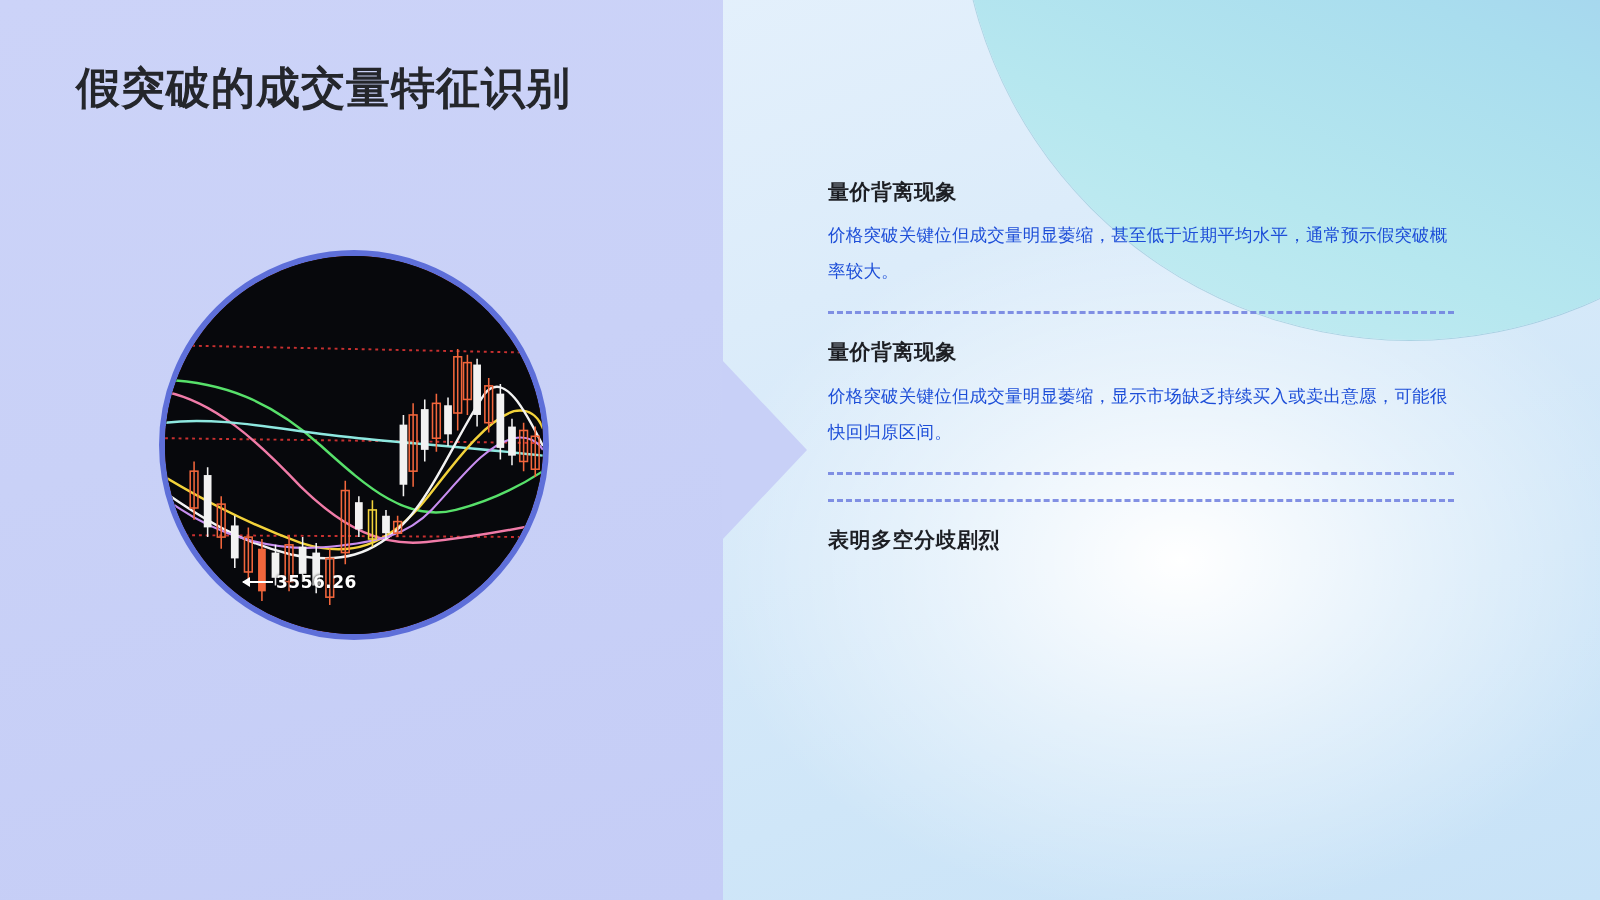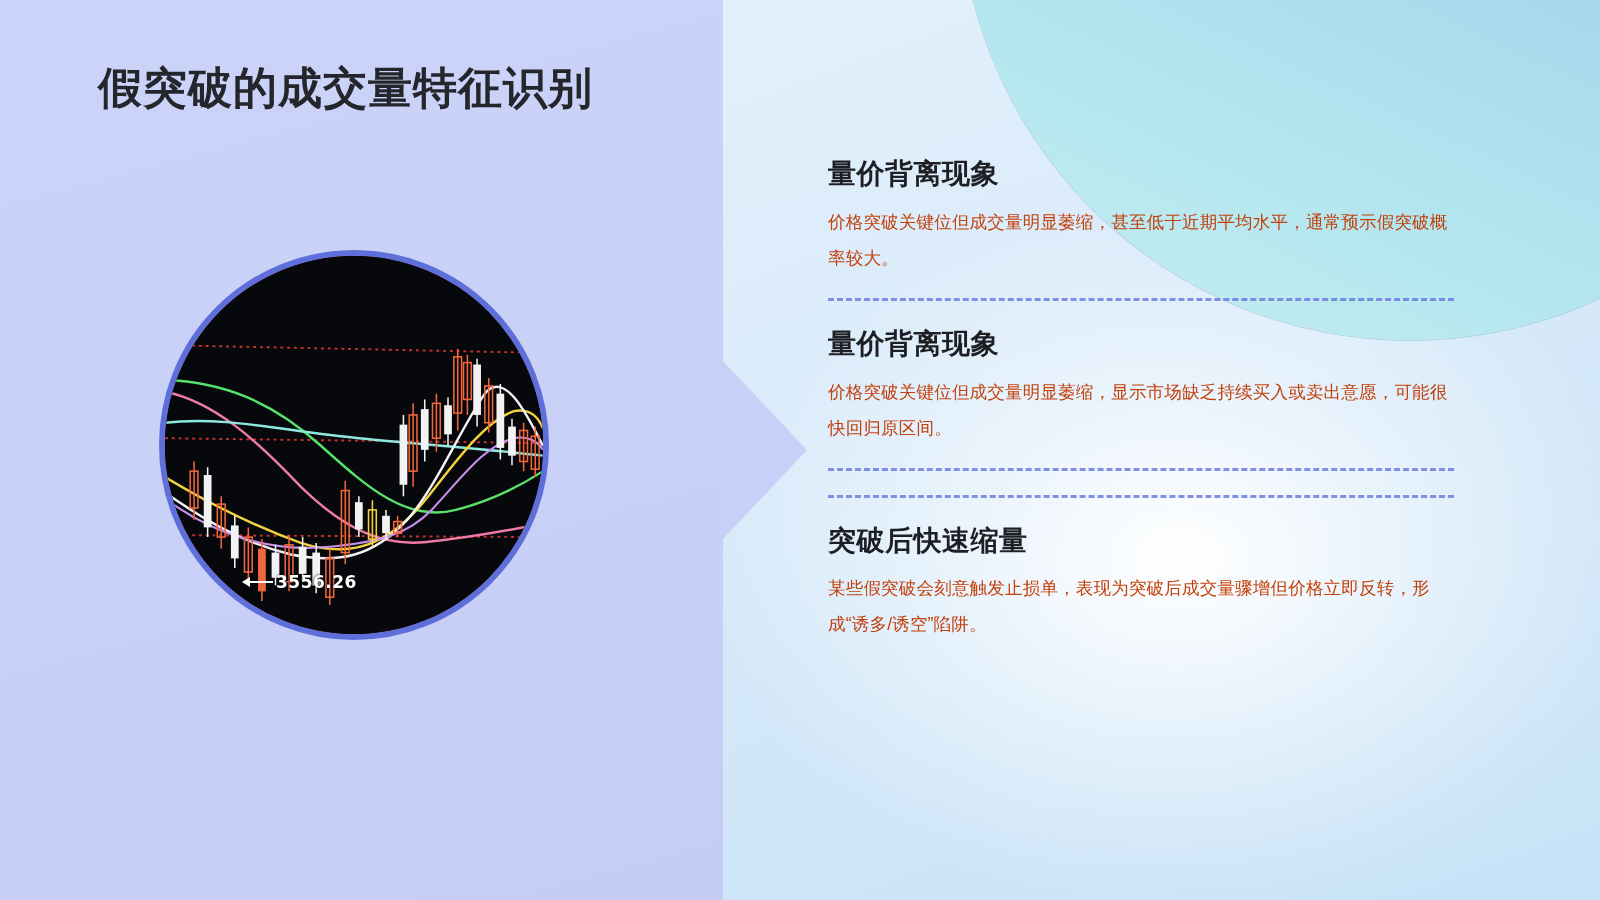--- a/index.html
+++ b/index.html
@@ -77,21 +77,20 @@
   .slide-title {
     position: absolute;
     left: 76px;
     top: 62px;
     width: 600px;
     font-size: 44px;
     font-weight: 700;
     line-height: 1.2;
     color: #24262b;
     letter-spacing: 1px;
-    margin-left: 22px;
   }
 
   
   .chart-circle {
     position: absolute;
     left: 159px;
     top: 250px;
     width: 390px;
     height: 390px;
     border-radius: 50%;
@@ -142,32 +141,33 @@
   .content-list {
     position: absolute;
     left: 828px;
     top: 155px;
     width: 626px;
   }
 
   .content-item { position: relative; }
 
   .item-title {
-    font-size: 28px;
+    font-size: 21px;
     font-weight: 700;
     color: #1d1f24;
     line-height: 1.35;
     letter-spacing: 0.5px;
+    margin-top: 23px;
   }
 
   .item-desc {
     margin-top: 11px;
     font-size: 17.5px;
     line-height: 36px;
-    color: #c2410c;
+    color: #1d4ed8;
     letter-spacing: 0.2px;
   }
 
   .divider {
     margin: 22px 0 24px 0;
     height: 0;
     border-top: 3px dashed #6f7fe0;
     opacity: 0.85;
   }
 
@@ -287,19 +287,18 @@
 
     <div class="content-item">
       <div class="item-title">量价背离现象</div>
       <div class="item-desc">价格突破关键位但成交量明显萎缩，显示市场缺乏持续买入或卖出意愿，可能很快回归原区间。</div>
     </div>
     <div class="divider"></div>
 
     <div class="divider"></div>
 
     <div class="content-item">
-      <div class="item-title">突破后快速缩量</div>
-      <div class="item-desc">某些假突破会刻意触发止损单，表现为突破后成交量骤增但价格立即反转，形成“诱多/诱空”陷阱。</div>
+      <div class="item-title">表明多空分歧剧烈</div>
     </div>
 
   </div>
 
 </div>
 
 </body></html>

